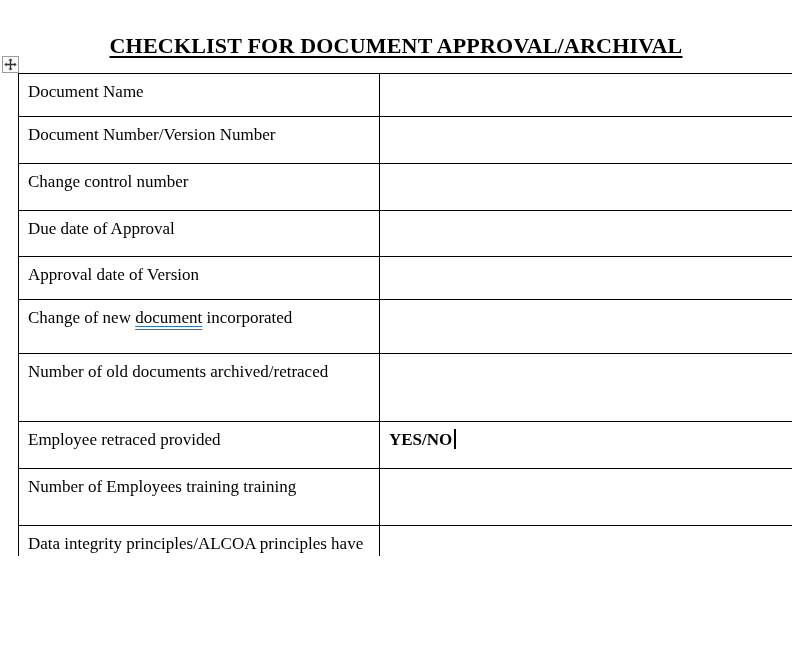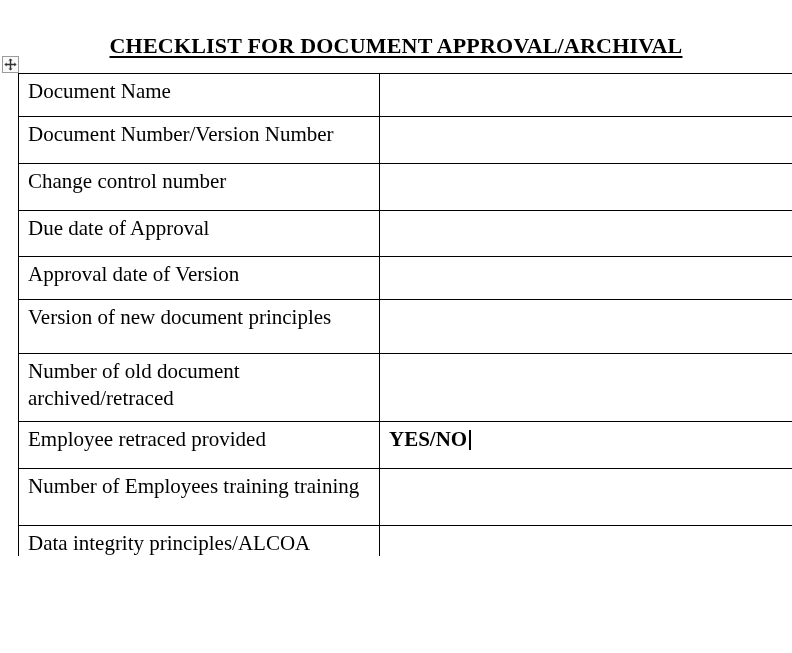--- a/index.html
+++ b/index.html
@@ -49,28 +49,29 @@
     left: 18px;
     top: 73px;
     border-collapse: collapse;
     table-layout: fixed;
     width: 752px;
   }
   .checklist-table td {
     border: 1.5px solid #000000;
     vertical-align: top;
     padding: 4px 8px 4px 9px;
-    font-size: 21px;
+    font-size: 17px;
     line-height: 27px;
     overflow: hidden;
   }
   .c-label { width: 343px; }
   .c-value { width: 409px; font-weight: bold; }
   .c-value.v-middle { vertical-align: middle; }
   .grammar {
+    text-decoration: underline;
     text-decoration-style: double;
     text-decoration-color: #2e75b6;
     text-decoration-skip-ink: none;
     text-underline-offset: 3px;
   }
   .caret {
     display: inline-block;
     width: 1.5px;
     height: 20px;
     background: #000000;
@@ -119,25 +120,25 @@
       </tr>
       <tr style="height:46px;">
         <td class="c-label">Due date of Approval</td>
         <td class="c-value"></td>
       </tr>
       <tr style="height:43px;">
         <td class="c-label">Approval date of Version</td>
         <td class="c-value"></td>
       </tr>
       <tr style="height:54px;">
-        <td class="c-label"><span>Version of new </span><span class="grammar">document</span><span> principles</span></td>
+        <td class="c-label"><span>Change of new </span><span class="grammar">document</span><span> incorporated</span></td>
         <td class="c-value"></td>
       </tr>
       <tr style="height:68px;">
-        <td class="c-label">Number of old document archived/retraced</td>
+        <td class="c-label">Number of old documents archived/retraced</td>
         <td class="c-value"></td>
       </tr>
       <tr style="height:47px;">
         <td class="c-label">Employee retraced provided</td>
         <td class="c-value"><span>YES/NO</span><span class="caret"></span></td>
       </tr>
       <tr style="height:57px;">
         <td class="c-label">Number of Employees training training</td>
         <td class="c-value"></td>
       </tr>

